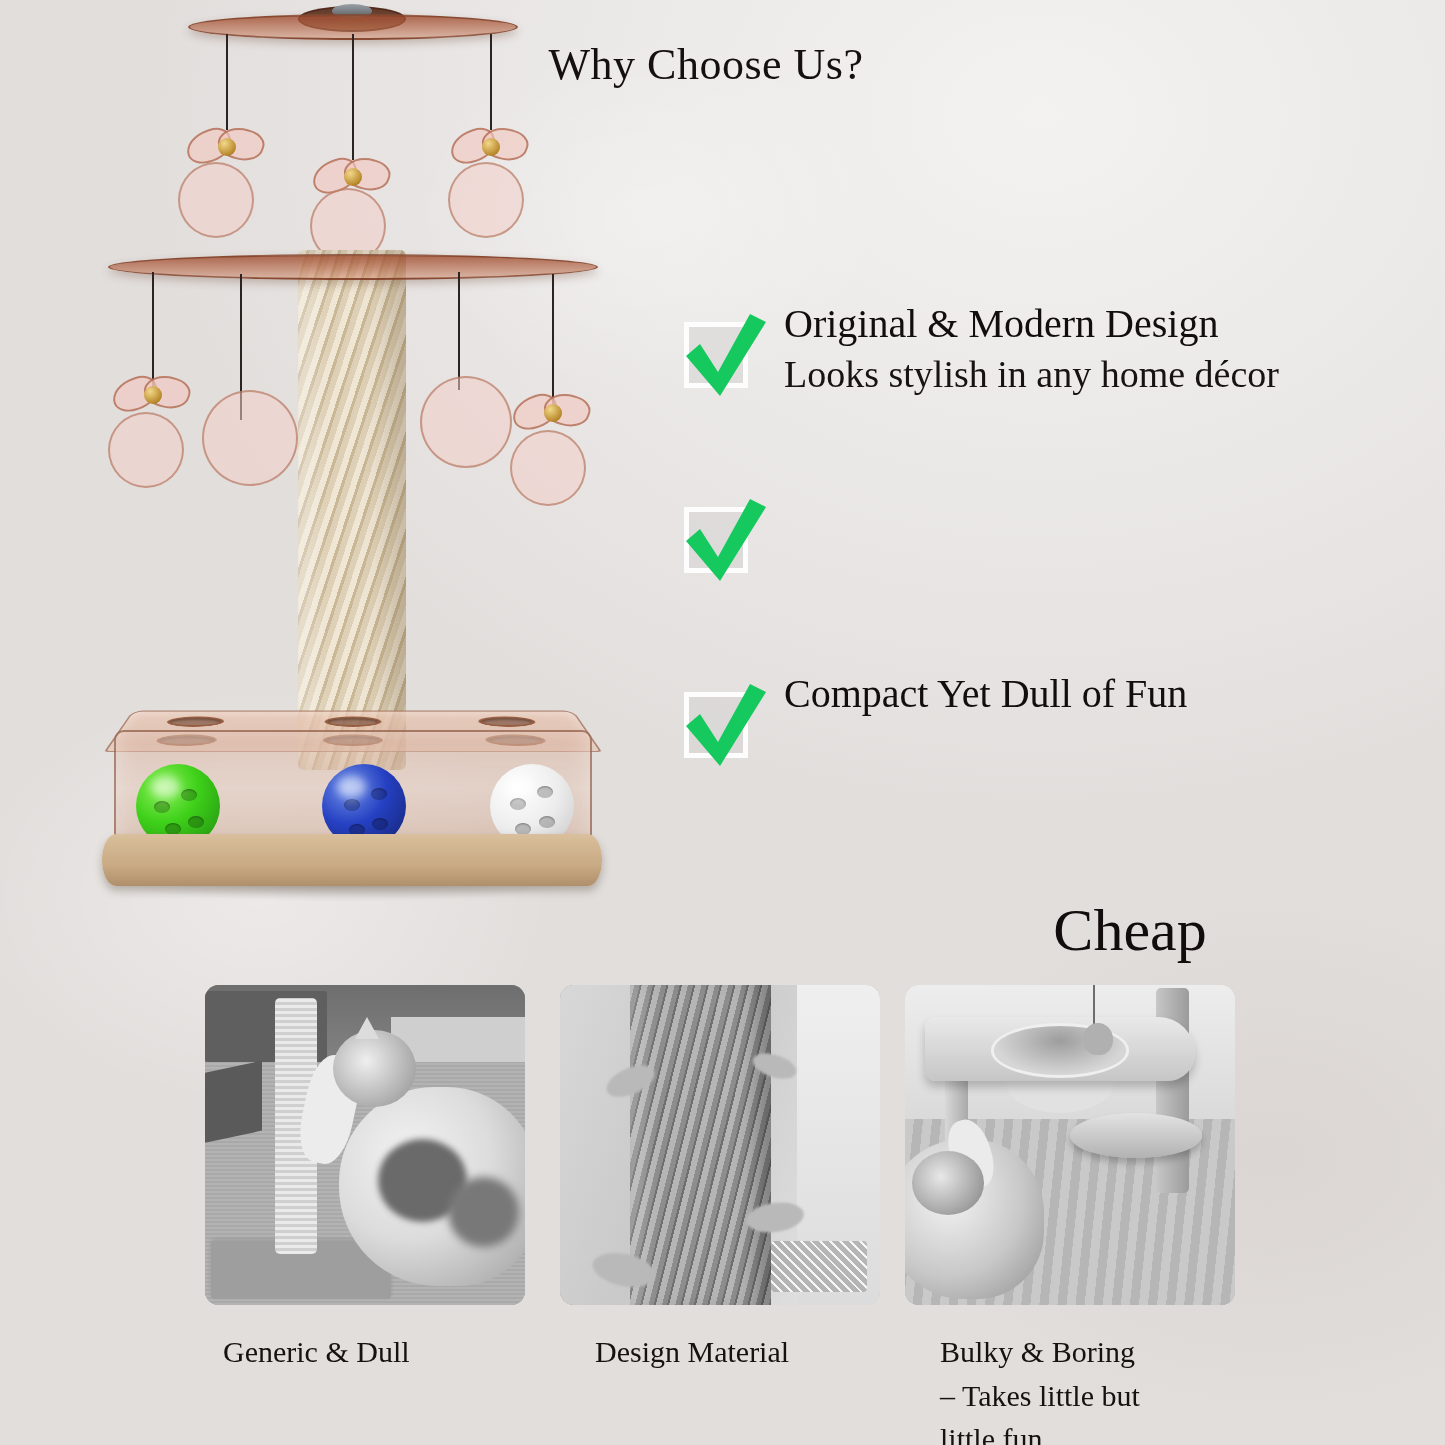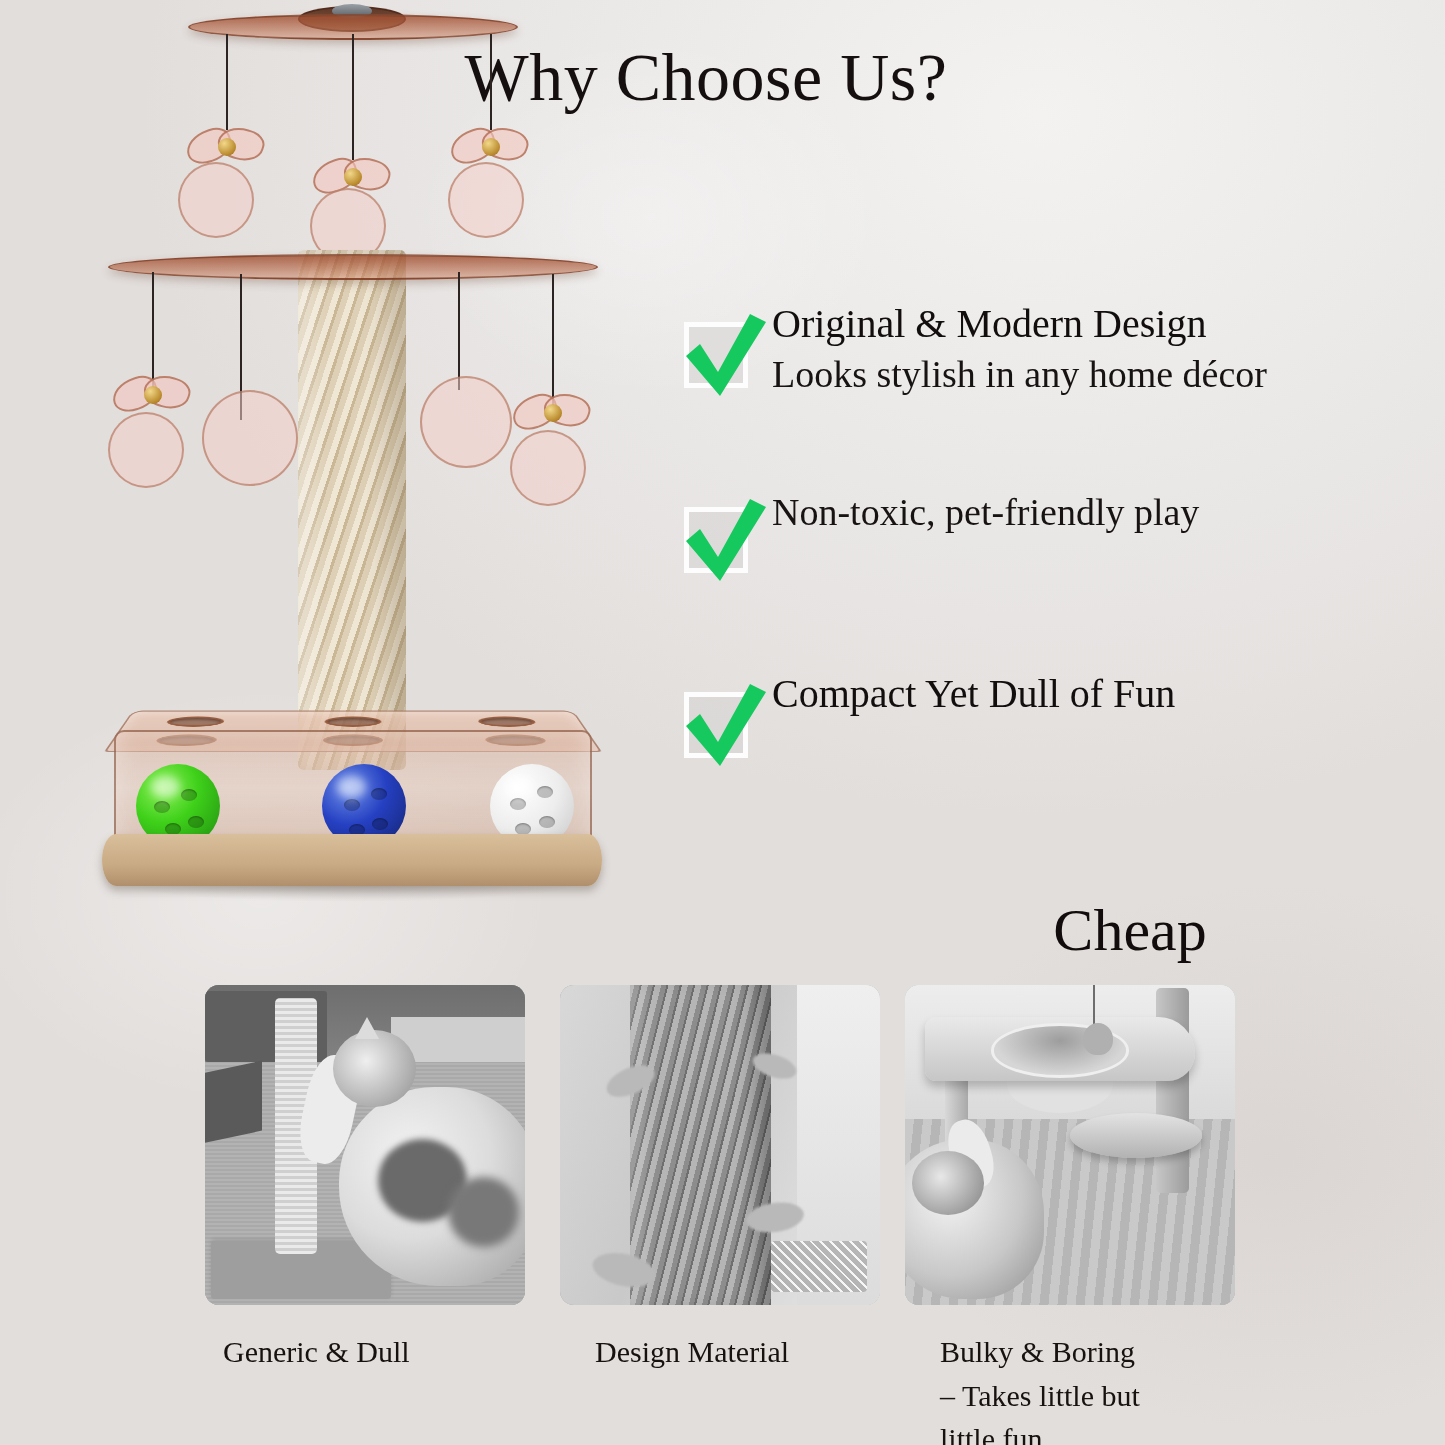--- a/index.html
+++ b/index.html
@@ -37,21 +37,21 @@
     pointer-events: none;
   }
 
   
   .page-title {
     position: absolute;
     top: 42px;
     left: 0;
     width: 1368px;
     text-align: center;
-    font-size: 68px;
+    font-size: 44px;
     line-height: 1.05;
     color: #15100f;
     letter-spacing: 0.5px;
     font-weight: 400;
     padding-left: 44px;
   }
 
   
   .benefits {
     position: absolute;
@@ -85,21 +85,21 @@
     border: 5px solid #fdfdfd;
   }
   .check-mark {
     position: absolute;
     left: 0;
     top: 0;
     width: 96px;
     height: 92px;
   }
 
-  .benefit-text { padding-top: 0; }
+  .benefit-text { padding-top: 0; margin-left: 12px; }
   .benefit-head {
     font-size: 40px;
     line-height: 1.18;
     color: #120e0d;
     white-space: nowrap;
   }
   .benefit-sub {
     font-size: 38px;
     line-height: 1.25;
     color: #181313;
@@ -438,21 +438,20 @@
     </div>
 
     <div class="benefit">
       <div class="check-wrap">
         <div class="check-box"></div>
         <svg class="check-mark" viewBox="0 0 96 92">
           <path d="M10 46 L24 34 L42 62 L74 4 L90 12 L44 86 Z" fill="#16c95e"></path>
         </svg>
       </div>
       <div class="benefit-text">
-        <div class="benefit-sub">Non-toxic, pet-friendly play</div>
       </div>
     </div>
 
     <div class="benefit">
       <div class="check-wrap">
         <div class="check-box"></div>
         <svg class="check-mark" viewBox="0 0 96 92">
           <path d="M10 46 L24 34 L42 62 L74 4 L90 12 L44 86 Z" fill="#16c95e"></path>
         </svg>
       </div>

